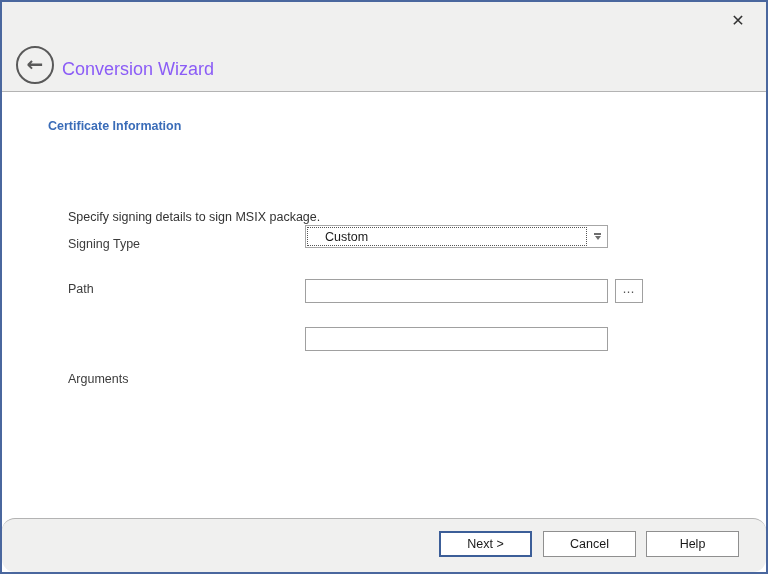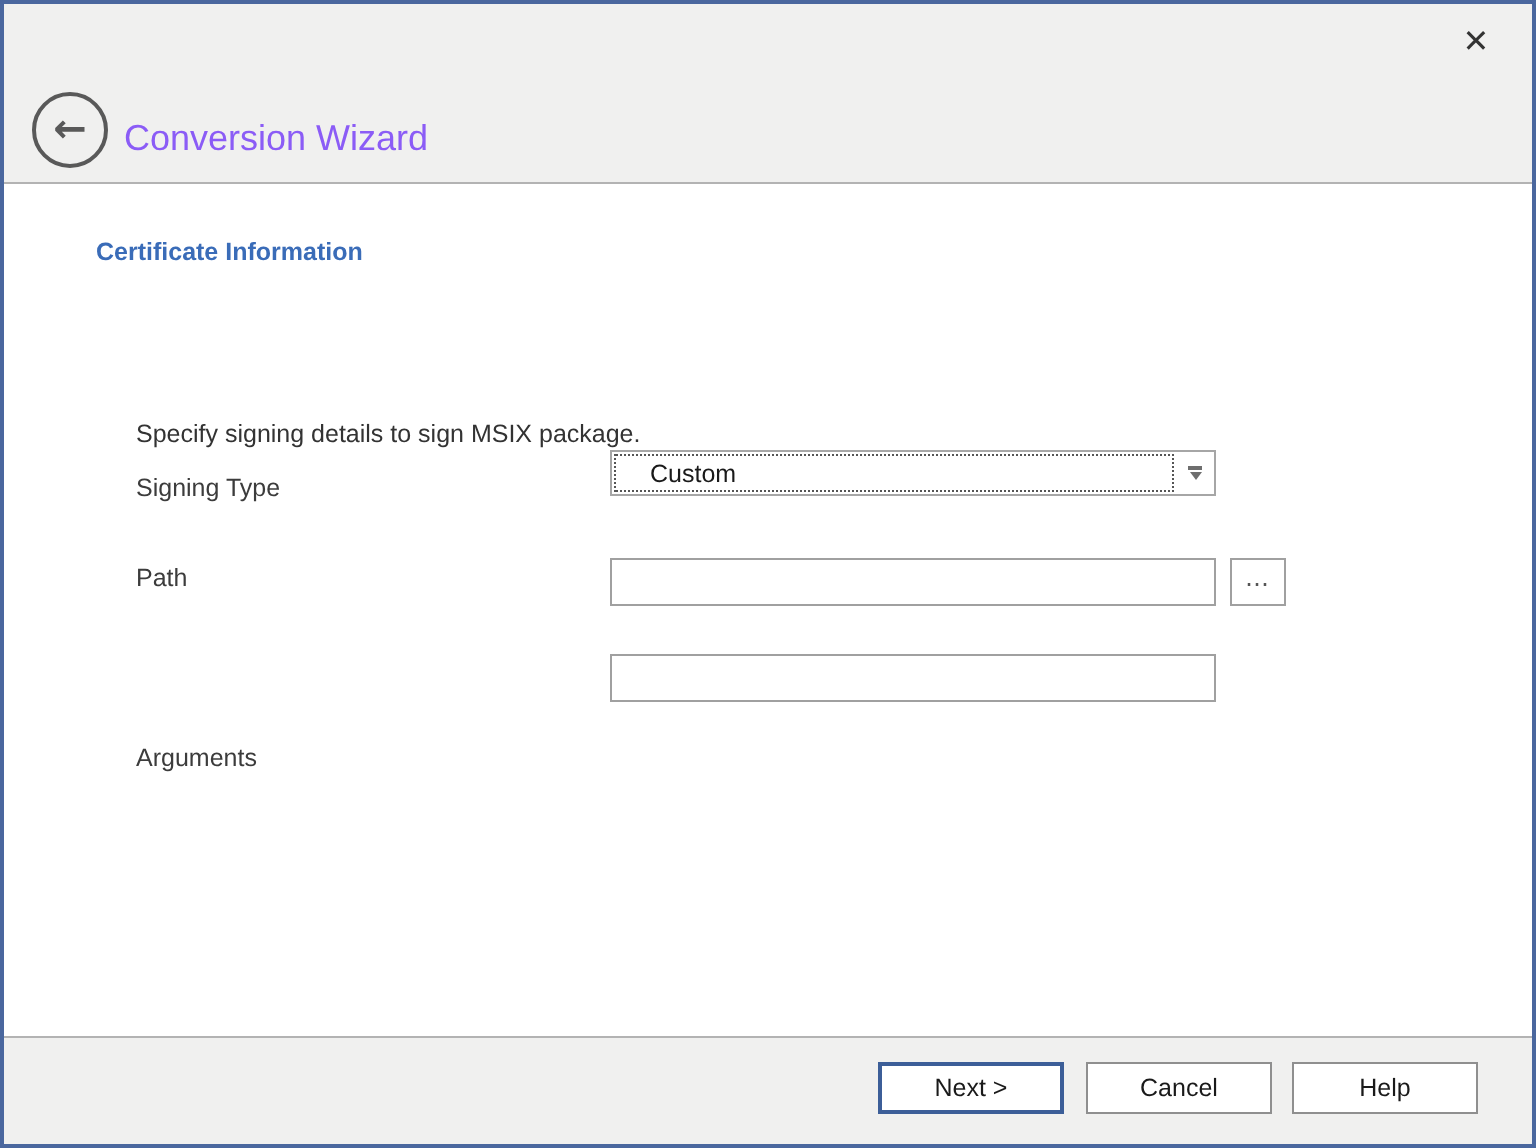--- a/index.html
+++ b/index.html
@@ -121,20 +121,21 @@
     margin-top: -4px; letter-spacing: 1px;
     font-family: "DejaVu Sans", sans-serif;
   }
 
   
   .footer {
     position: absolute; bottom: 0; left: 0; right: 0;
     height: 54px;
     background: #f0f0ef;
     border-top: 1px solid #b3b3b3;
+    border-radius: 13px;
   }
   .footer .btn {
     position: absolute; top: 12px;
     width: 93px; height: 26px;
     background: #ffffff;
     font-family: "Liberation Sans", "DejaVu Sans", sans-serif;
     font-size: 12.5px; color: #1a1a1a;
     cursor: pointer;
   }
   .btn-next   { left: 437px; border: 2px solid #3c5e98; }

